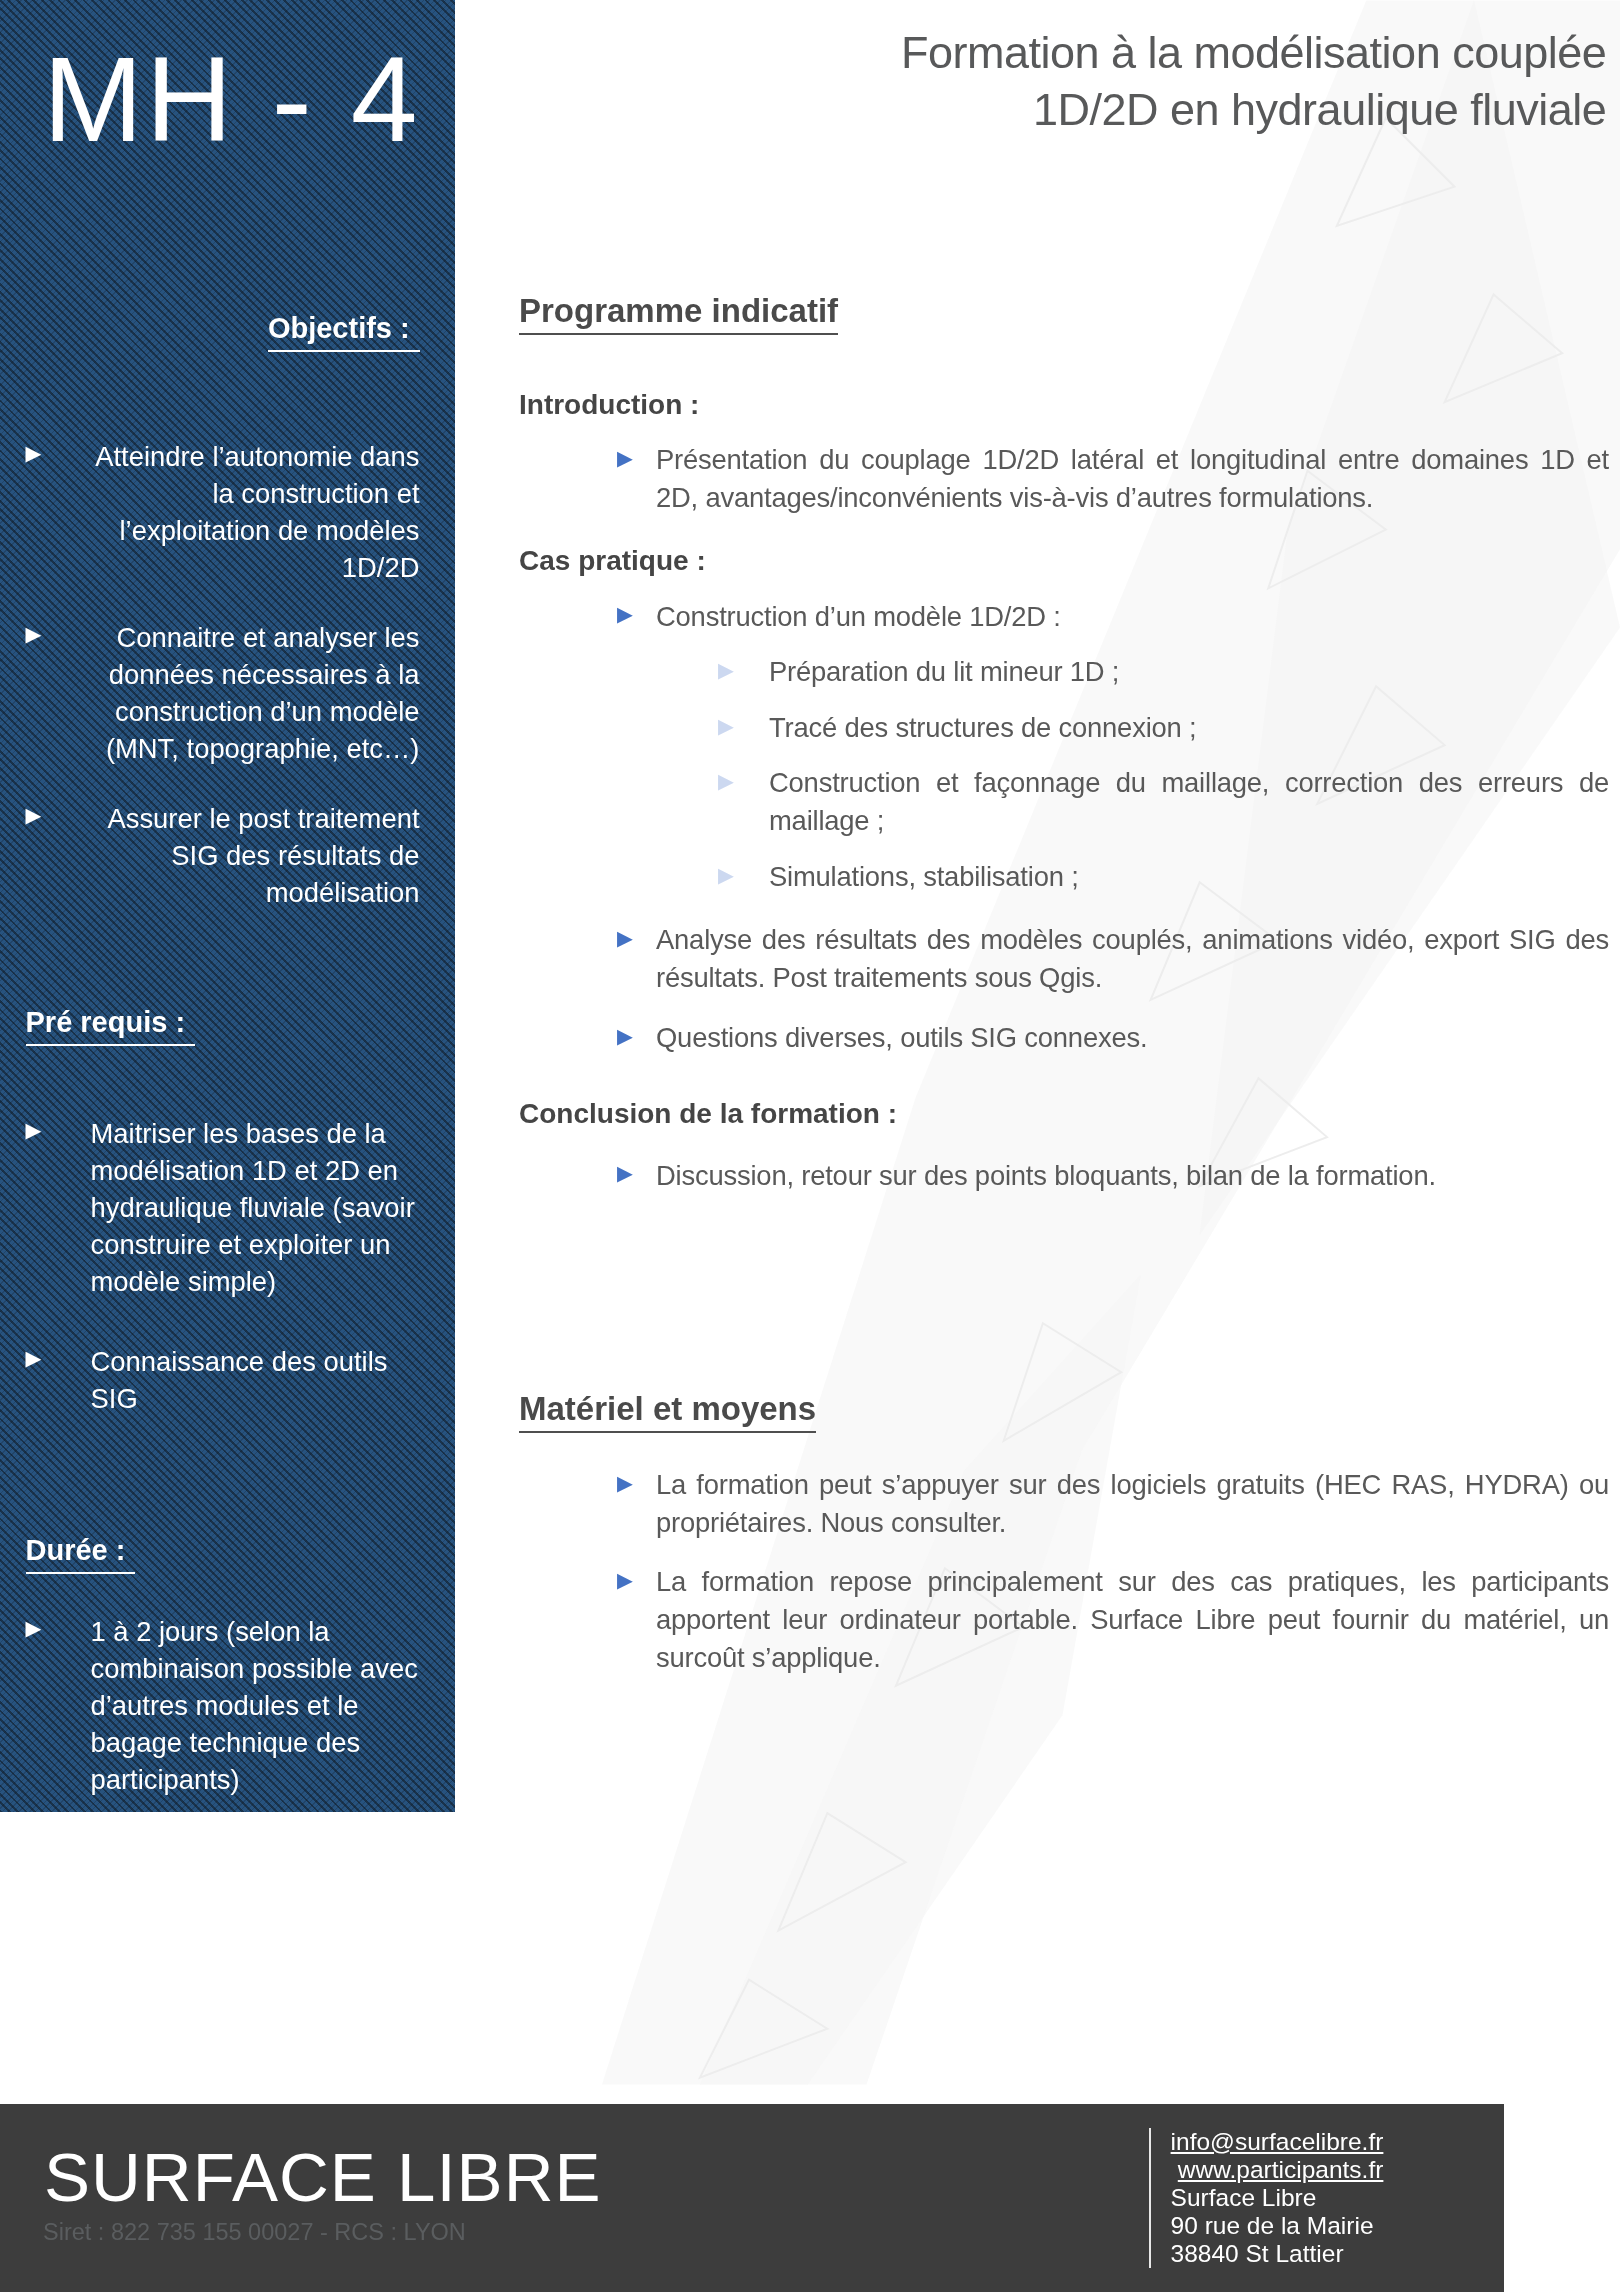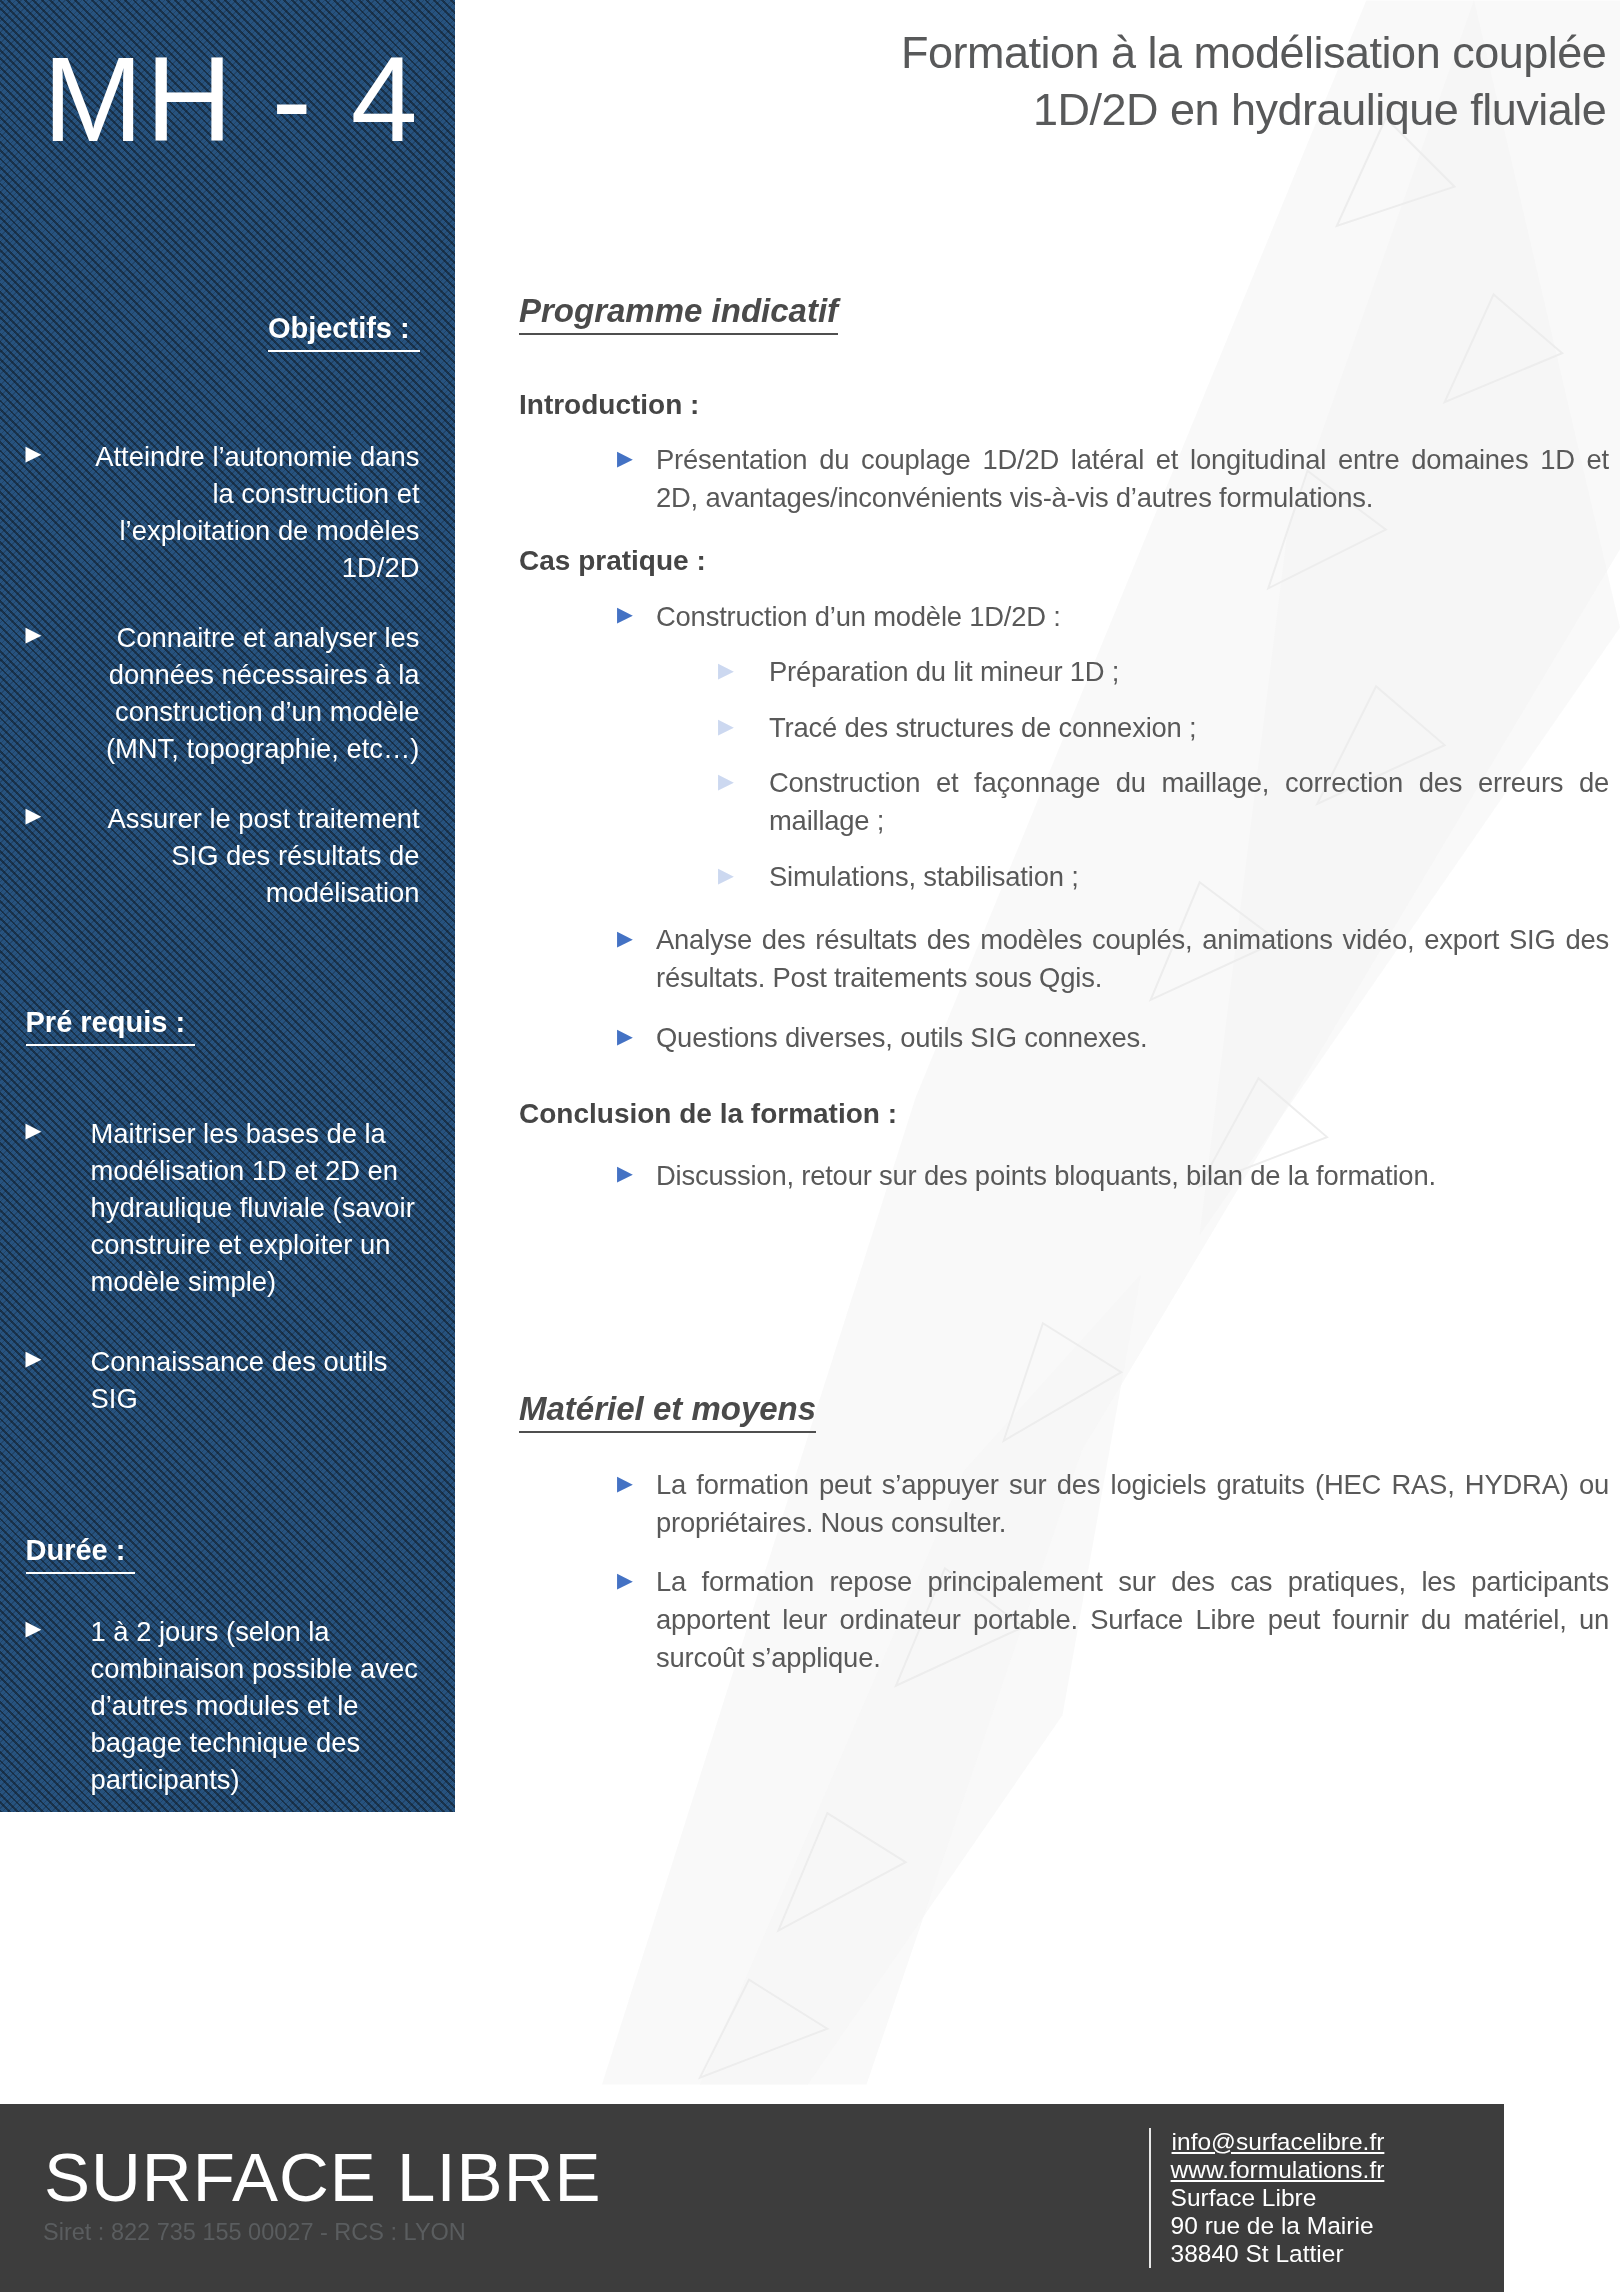--- a/index.html
+++ b/index.html
@@ -46,21 +46,21 @@
     position:absolute;right:13.7px;top:23.5px;z-index:1;margin:0;
     text-align:right;font-size:45px;line-height:57px;font-weight:400;
     color:#58595a;letter-spacing:-0.5px;
   }
   .page-title span{display:block;}
   .main,.materiel{position:absolute;left:519px;width:1090px;z-index:1;color:#595959;}
   .main{top:292px;}
   .materiel{top:1390px;}
   .h2{
     display:inline-block;font-size:33px;font-weight:bold;color:#4a4a4a;margin:0;
-    border-bottom:2.9px solid #4f4f4f;padding-bottom:2.9px;font-style:italic;
+    border-bottom:2.9px solid #4f4f4f;padding-bottom:2.9px;
   }
   .main .h2{margin-bottom:52px;}
   .materiel .h2{margin-bottom:33px;}
   .h3{font-size:28px;font-weight:bold;color:#454545;margin:0 0 19.6px 0;line-height:35px;}
   .b{position:relative;font-size:27.4px;line-height:38px;text-align:justify;letter-spacing:-0.2px;}
   .b .btxt{display:block;}
   .l1{padding-left:137px;margin-bottom:17.6px;}
   .l1 .arrow{left:98px;top:6.9px;color:#4472c4;}
   .l2{padding-left:250px;margin-bottom:17.6px;}
   .l2 .arrow{left:199px;top:6.9px;color:#ccd8f0;}
@@ -220,19 +220,19 @@
   </div>
 </div>
 
 <footer class="footer">
   <div class="footer-company">SURFACE LIBRE</div>
   <div class="footer-legal">
     <div>Siret : 822 735 155 00027 - RCS : LYON</div>
   </div>
   <div class="footer-contact">
     <a href="#">info@surfacelibre.fr</a>
-    <a href="#">www.formulations.fr</a>
+    <a href="#">www.participants.fr</a>
     <span>Surface Libre</span>
     <span>90 rue de la Mairie</span>
     <span>38840 St Lattier</span>
   </div>
 </footer>
 
 
 </body></html>

